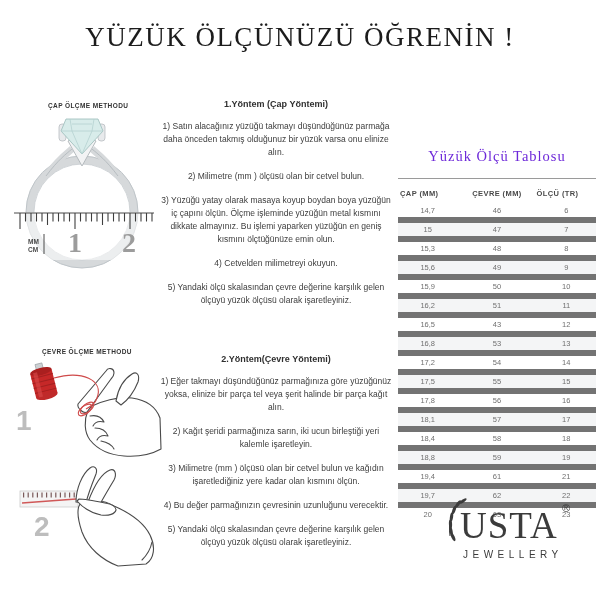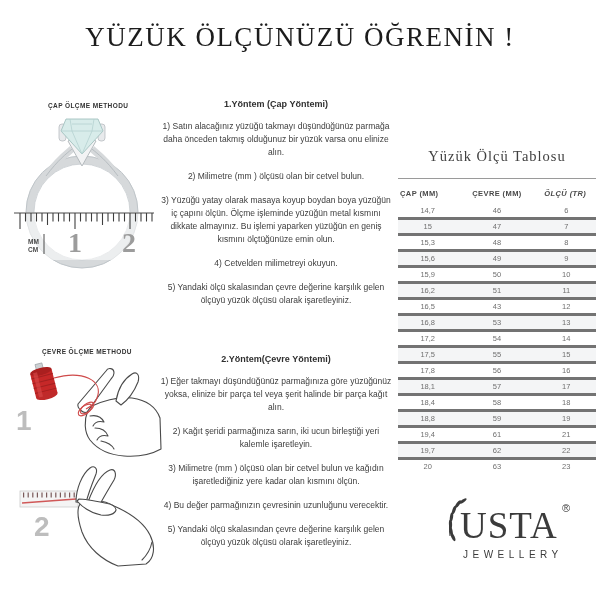--- a/index.html
+++ b/index.html
@@ -18,28 +18,28 @@
 
   
   .mid-col{top:98px;left:158px;width:236px;text-align:center;font-size:8.5px;line-height:13px;color:#3c3c3c;}
   .mid-col h3{font-size:9px;line-height:12px;margin:0 0 10px;color:#2f2f2f;}
   .mid-col .m2head{margin-top:46px;}
   .mid-col p{margin:0 0 11px;}
 
   
   .right-col{top:148px;left:398px;width:198px;}
   .table-title{font-family:"Liberation Serif",serif;font-size:14.5px;letter-spacing:1px;
-     color:#404040;text-align:center;margin:0 0 13px;font-weight:normal;}
+     color:#6d28d9;text-align:center;margin:0 0 13px;font-weight:normal;}
   .top-rule{border:none;border-top:1px solid #9a9a9a;margin:0 0 2px;}
   table{width:100%;border-collapse:collapse;font-size:7.5px;color:#6f6f6f;}
   th{font-size:7.5px;font-weight:bold;color:#4a4a4a;letter-spacing:.4px;padding:8px 0 6px;}
   th.h0{text-align:left;padding-left:2px;}
   th.h1{text-align:center;}
-  th.h2{text-align:center;padding-right:2px;font-style:italic;}
-  td{text-align:center;padding:2px 0 2px;border-top:3px solid #737373;}
+  th.h2{text-align:left;padding-right:2px;}
+  td{text-align:center;padding:2px 0 2px;border-top:6px solid #737373;}
   tr:first-child td{border-top:none;}
   tbody tr:nth-child(even) td{background:#f4f5f6;}
   col.c0{width:30%;}col.c1{width:40%;}col.c2{width:30%;}
 
   
   .logo-wrap{top:492px;left:430px;width:170px;height:78px;}
 
   svg text{font-family:"Liberation Sans",sans-serif;}
   svg .serif{font-family:"Liberation Serif",serif;}
 </style>

